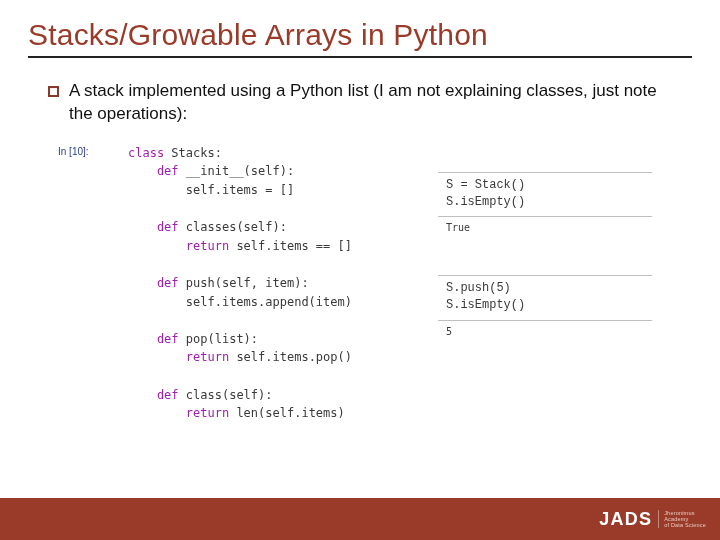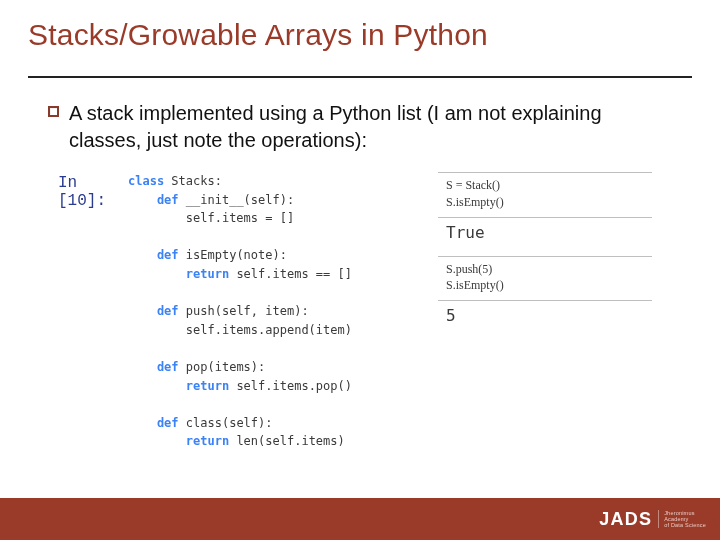--- a/index.html
+++ b/index.html
@@ -8,21 +8,21 @@
     height: 540px;
     font-family: Arial, Helvetica, sans-serif;
     background: #fff;
     position: relative;
     overflow: hidden;
   }
   .slide-title {
     font-size: 30px;
     color: #9a3b2a;
     font-weight: 400;
-    padding: 18px 0 24px 28px;
+    padding: 18px 0 4px 28px;
     letter-spacing: 0.2px;
   }
   .title-rule {
     border: none;
     border-top: 2.5px solid #222;
     margin: 0 28px 0 28px;
   }
   .body {
     padding: 22px 48px 0 48px;
   }
@@ -33,73 +33,74 @@
   }
   .bullet-box {
     flex: 0 0 auto;
     width: 11px;
     height: 11px;
     border: 2px solid #8a3a2a;
     margin-top: 6px;
     box-shadow: inset 1px 1px 0 rgba(0,0,0,0.05);
   }
   .bullet-text {
-    font-size: 20px;
+    font-size: 17px;
     color: #111;
     line-height: 1.35;
   }
   .columns {
     display: flex;
     padding: 18px 0 0 0;
     gap: 0;
   }
   .left-col {
     width: 390px;
     display: flex;
     align-items: flex-start;
     padding-left: 10px;
   }
   .prompt-col {
     width: 70px;
-    font-family: Liberation Mono, monospace;
-    font-size: 16px;
+    font-family: Liberation Sans, sans-serif;
+    font-size: 10px;
     color: #2a3c8f;
     padding-top: 2px;
   }
   .code-block {
     font-family: "DejaVu Sans Mono", Menlo, Consolas, monospace;
     font-size: 12px;
     color: #3a3a3a;
     line-height: 1.55;
     white-space: pre;
   }
-  .kw { color: #3b82f6; font-weight: bold; }
+  .kw { color: #a21caf; font-weight: normal; }
   .right-col {
     flex: 1;
     padding-right: 20px;
     display: flex;
     flex-direction: column;
     gap: 0;
   }
   .cell {
     border-top: 1px solid #bfbfbf;
     border-bottom: 1px solid #bfbfbf;
     padding: 4px 8px 6px 8px;
-    font-family: Liberation Serif, serif;
+    font-family: Liberation Mono, monospace;
     font-size: 12px;
     color: #3a3a3a;
     white-space: pre;
     line-height: 1.4;
     background: #fff;
     margin-bottom: -1px;
+    margin-top: 28px;
   }
   .out {
     padding: 6px 8px 14px 8px;
     font-family: "DejaVu Sans Mono", Menlo, Consolas, monospace;
-    font-size: 16px;
+    font-size: 10px;
     color: #3a3a3a;
   }
   .footer-bar {
     position: absolute;
     left: 0;
     bottom: 0;
     width: 100%;
     height: 42px;
     background: #9a3b2a;
     display: flex;
@@ -140,27 +141,27 @@
     <div class="bullet-text">A stack implemented using a Python list (I am not explaining classes, just note the operations):</div>
   </div>
 
   <div class="columns">
     <div class="left-col">
       <div class="prompt-col">In [10]:</div>
       <div class="code-block"><span class="kw">class</span><span> Stacks:</span>
 <span class="kw">    def</span><span> __init__(self):</span>
 <span>        self.items = []</span>
 
-<span class="kw">    def</span><span> isEmpty(note):</span>
+<span class="kw">    def</span><span> classes(self):</span>
 <span class="kw">        return</span><span> self.items == []</span>
 
 <span class="kw">    def</span><span> push(self, item):</span>
 <span>        self.items.append(item)</span>
 
-<span class="kw">    def</span><span> pop(items):</span>
+<span class="kw">    def</span><span> pop(list):</span>
 <span class="kw">        return</span><span> self.items.pop()</span>
 
 <span class="kw">    def</span><span> class(self):</span>
 <span class="kw">        return</span><span> len(self.items)</span></div>
     </div>
 
     <div class="right-col">
       <div class="cell">S = Stack()
 S.isEmpty()</div>
       <div class="out">True</div>

